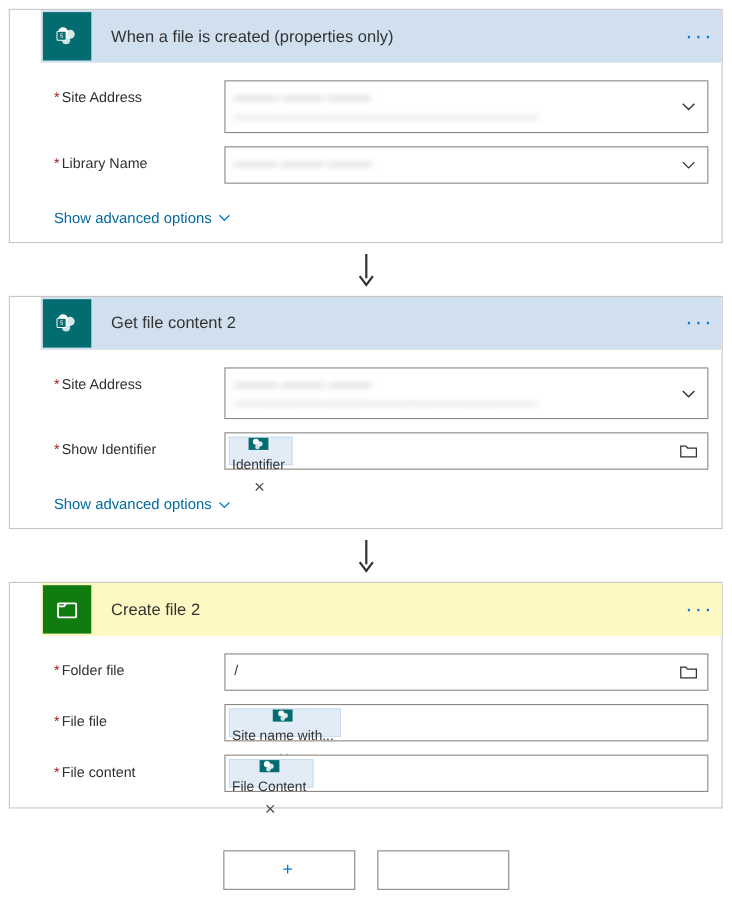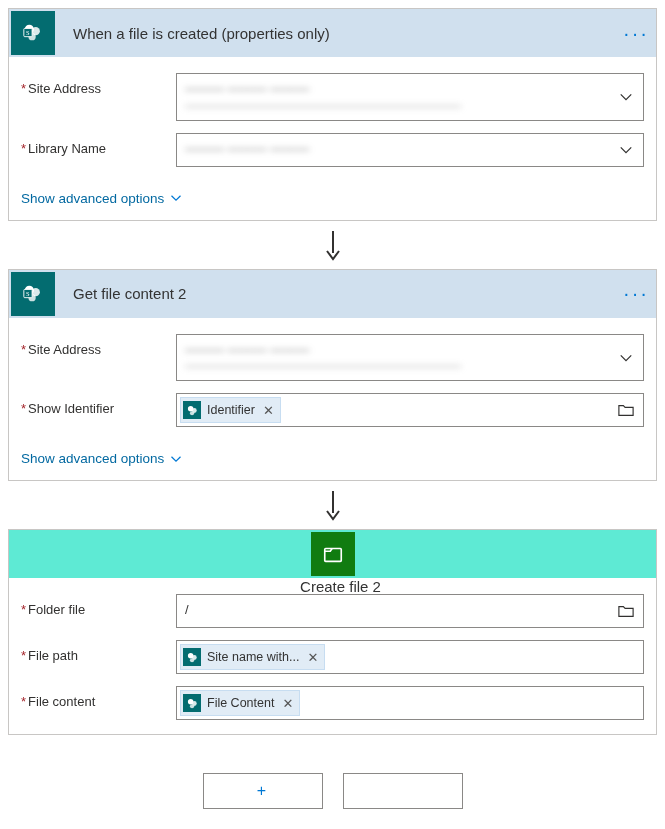--- a/index.html
+++ b/index.html
@@ -8,29 +8,30 @@
     font-size: 14px;
     color: #323130;
     background: #fff;
     width: 665px;
     padding: 8px;
   }
   .card {
     border: 1px solid #c8c6c4;
     background: #fff;
     margin-bottom: 0;
+    padding-left: 28px;
   }
   .card-header {
     display: flex;
     align-items: center;
     padding: 0;
     height: 48px;
   }
   .head-blue { background: #d0e0ee; }
-  .head-green { background: #5eead4; flex-direction: column; }
+  .head-green { background: #fef9c3; }
   .icon-tile {
     width: 44px;
     height: 44px;
     display: flex;
     align-items: center;
     justify-content: center;
     flex-shrink: 0;
     margin: 2px;
   }
   .tile-sp { background: #036c70; }
@@ -111,20 +112,21 @@
   .token {
     display:inline-flex;
     align-items:center;
     background:#e1ecf6;
     border:1px solid #c7ddf1;
     height:26px;
     padding:0 6px 0 2px;
     font-size:12.5px;
     color:#333;
     gap:6px;
+    flex-direction:column;
   }
   .token .mini-tile{
     width:18px;height:18px;background:#036c70;display:flex;align-items:center;justify-content:center;
   }
   .token .mini-tile svg{width:11px;height:11px;}
   .token .tx { white-space:nowrap; }
   .token .x {
     font-size:13px; color:#555; cursor:pointer; padding-left:2px;
   }
   .adv-link{
@@ -337,21 +339,21 @@
           <svg class="folder-ico" viewBox="0 0 18 14">
               <path d="M1 3 L1 13 L17 13 L17 4 L8 4 L6 2 L1 2 Z" fill="none" stroke="#323130" stroke-width="1.3"></path>
             </svg>
         </div>
       </div>
     </div>
 
     <div class="form-row">
       <div class="label-col">
           <span class="req">*</span>
-          <span>File path</span>
+          <span>File file</span>
         </div>
       <div class="field-col">
         <div class="token-row">
           <span class="token">
             <span class="mini-tile">
                 <svg viewBox="0 0 12 12" fill="#fff">
                   <circle cx="4" cy="4" r="3"></circle>
                   <circle cx="8" cy="6" r="2.6" opacity=".85"></circle>
                   <circle cx="5.5" cy="9" r="2.3" opacity=".8"></circle>
                 </svg>

